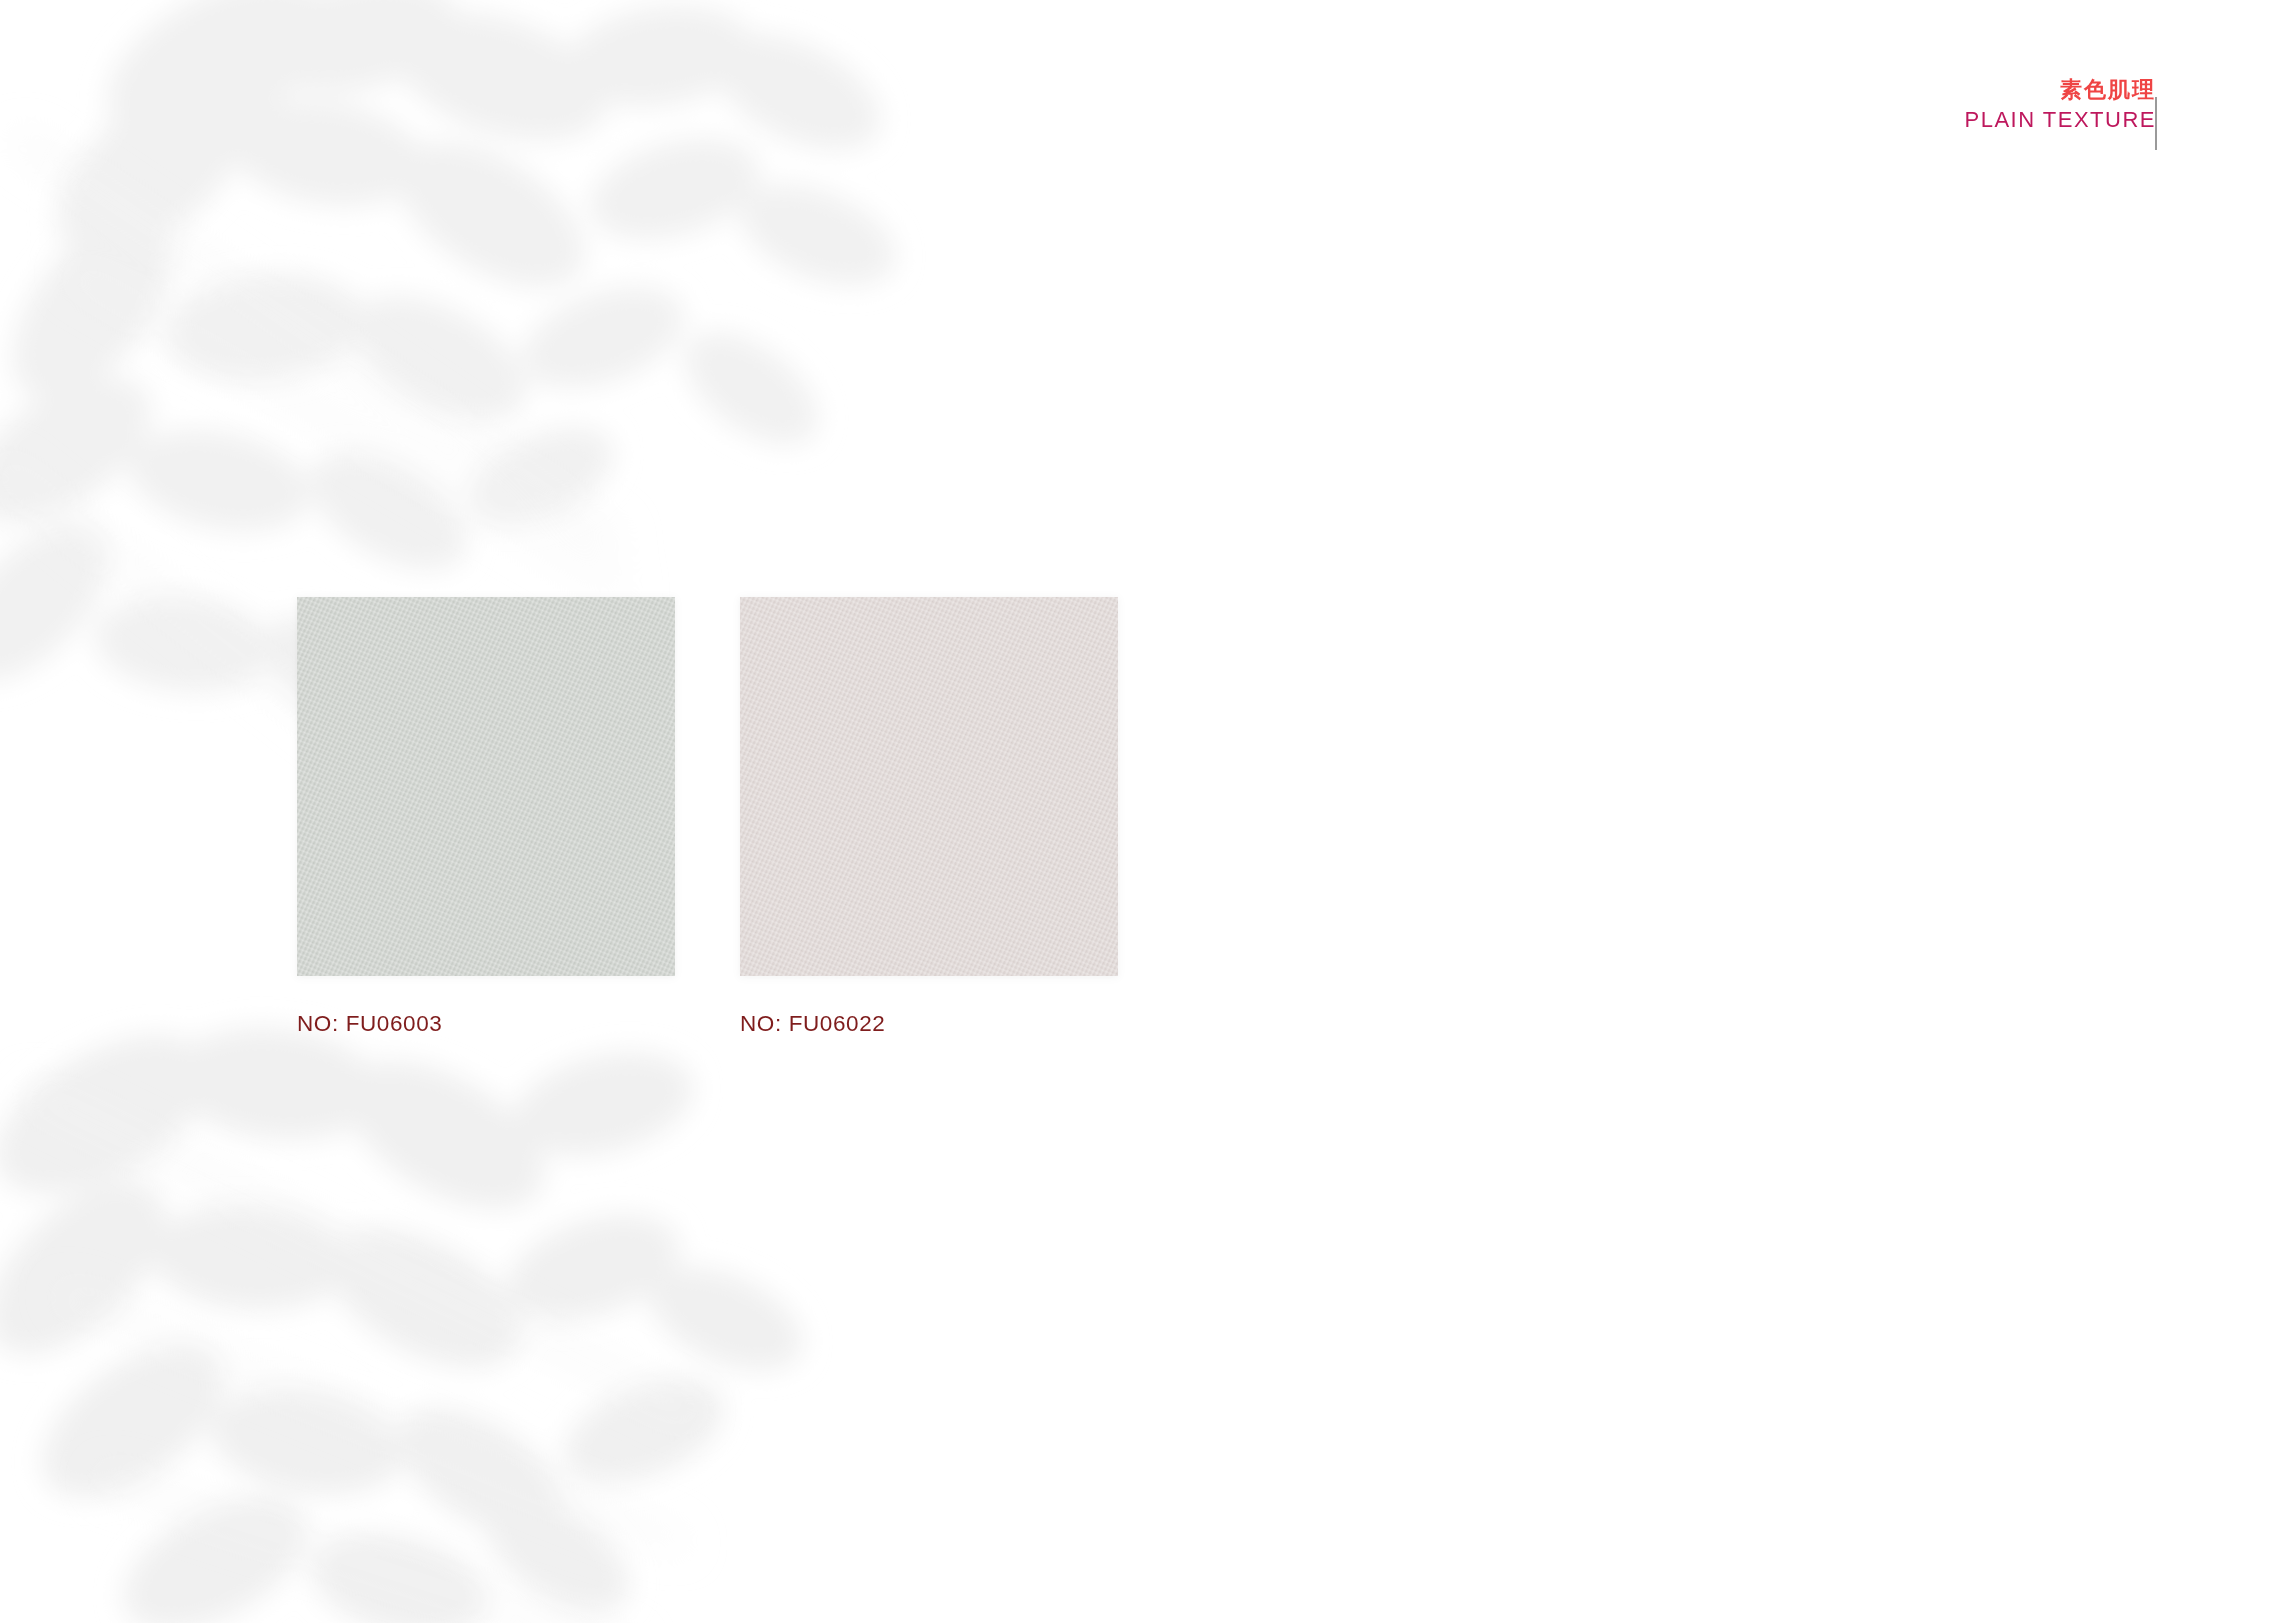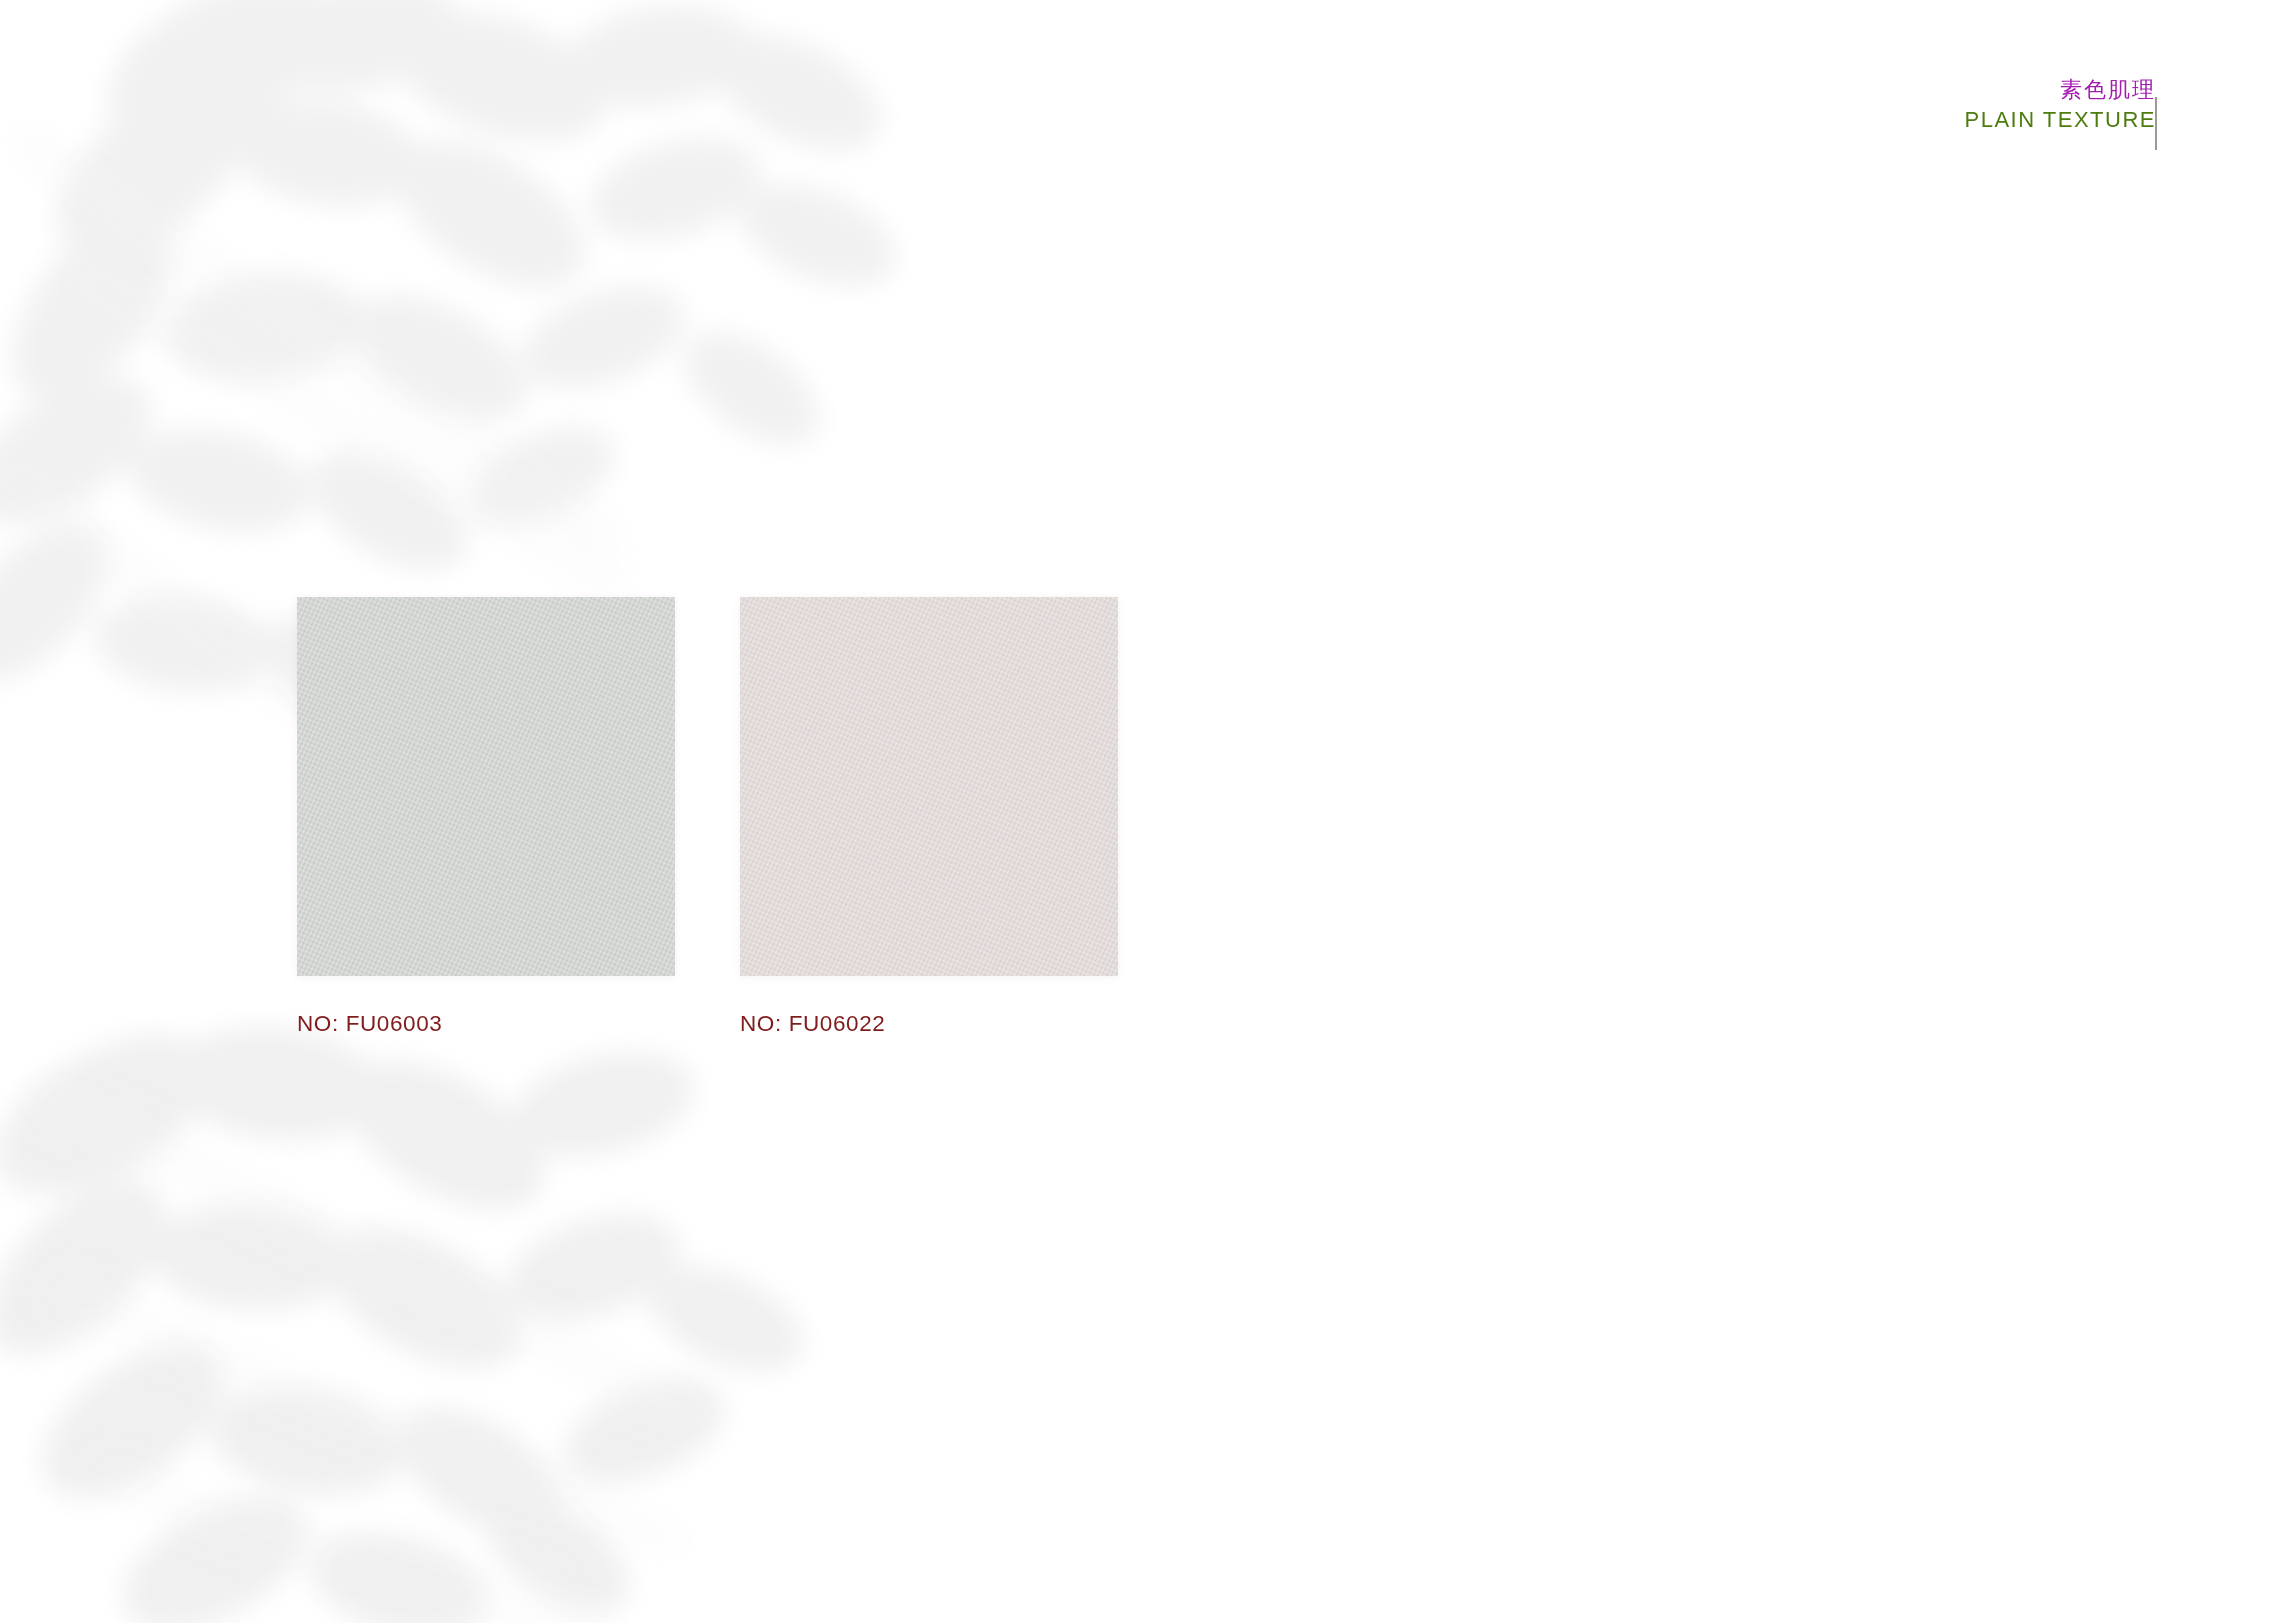--- a/index.html
+++ b/index.html
@@ -37,28 +37,28 @@
   .header {
     position: absolute;
     top: 77px;
     right: 139px;
     z-index: 3;
     text-align: right;
     line-height: 1.18;
   }
   .header-cn {
     font-size: 22px;
-    color: #a21caf;
+    color: #ef4444;
     letter-spacing: 2px;
-    font-weight: 400;
+    font-weight: 700;
     white-space: nowrap;
   }
   .header-en {
     font-size: 22px;
-    color: #4d7c0f;
+    color: #be185d;
     letter-spacing: 1.5px;
     font-weight: 400;
     white-space: nowrap;
     margin-top: 4.1px;
   }
   .header-rule {
     position: absolute;
     top: 97px;
     left: 2155px;
     width: 2px;

